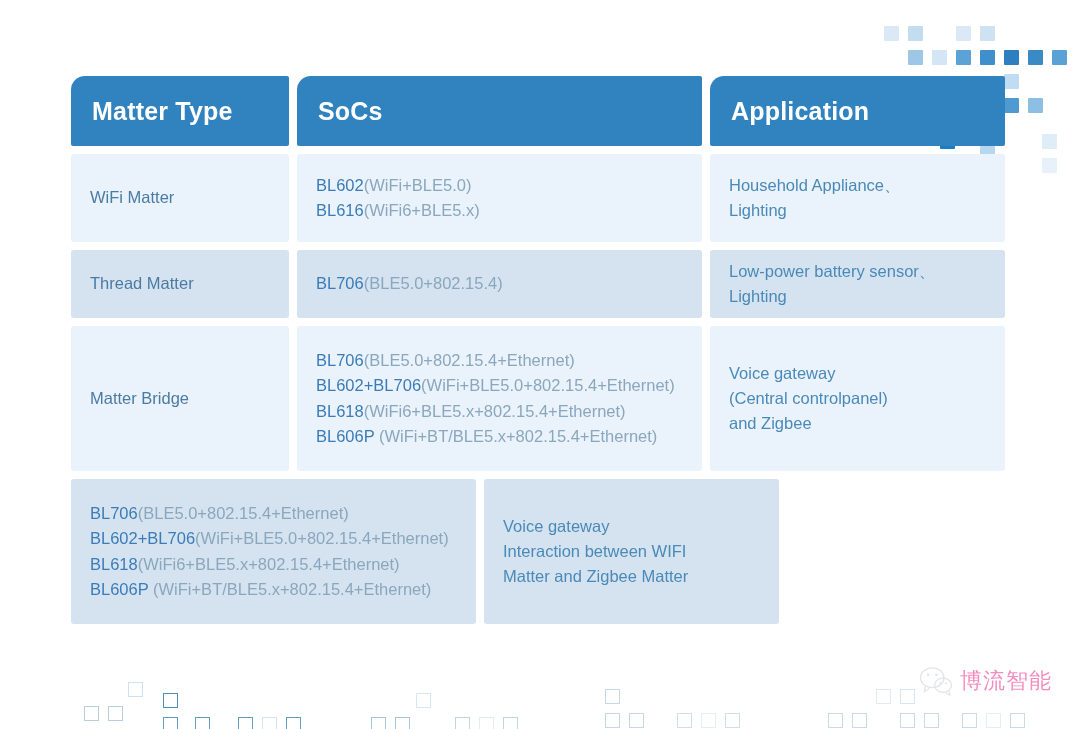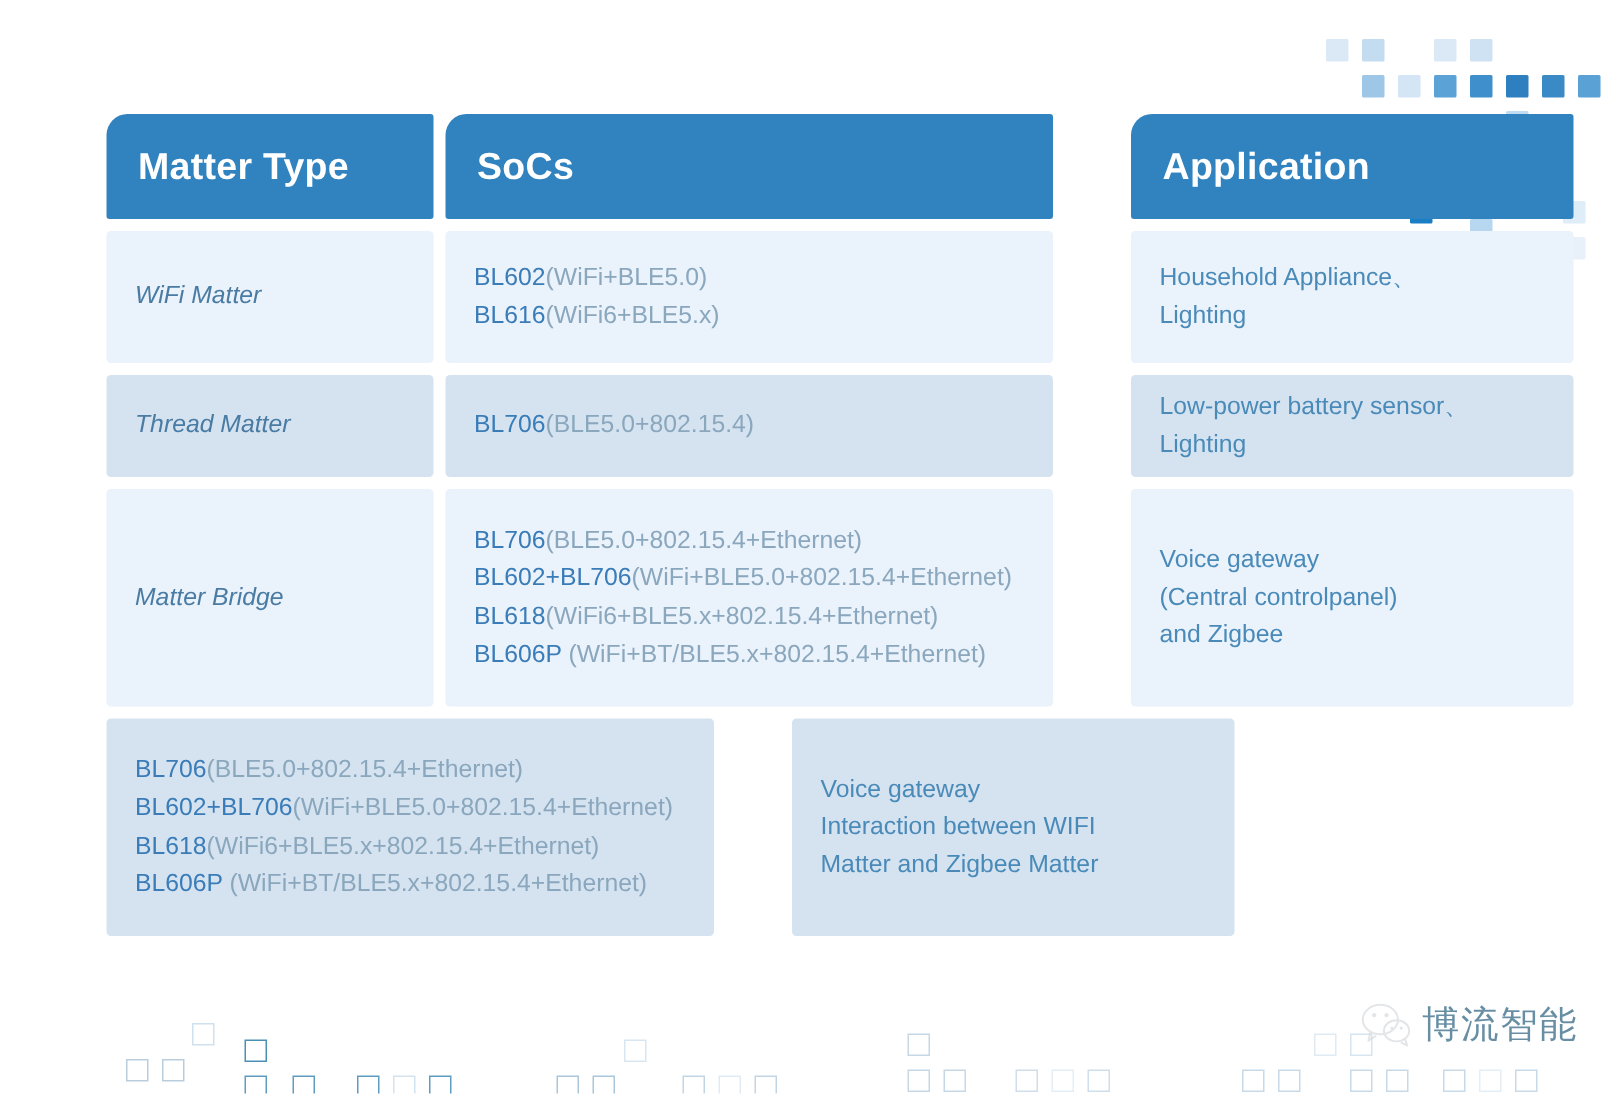--- a/index.html
+++ b/index.html
@@ -38,21 +38,21 @@
     top: 76px;
     width: 1061px;
   }
   .row {
     display: flex;
     gap: 8px;
     margin-bottom: 8px;
   }
   .col-1 { width: 218px; flex: 0 0 218px; }
   .col-2 { width: 405px; flex: 0 0 405px; }
-  .col-3 { width: 295px; flex: 0 0 295px; margin-left: 44px; }
+  .col-3 { width: 295px; flex: 0 0 295px; }
 
   .head-cell {
     background: #3183bf;
     color: #ffffff;
     font-size: 25px;
     font-weight: bold;
     letter-spacing: 0.2px;
     height: 70px;
     display: flex;
     align-items: center;
@@ -77,21 +77,20 @@
     line-height: 1.52;
     color: #5b87ad;
   }
   .tint-light { background: #eaf2fb; }
   .tint-dark  { background: #d5e3f0; }
 
   .cell.label {
     font-size: 16.5px;
     color: #4a7ba3;
     padding-left: 19px;
-    font-style: italic;
   }
 
   .socline {
     white-space: nowrap;
     color: #8aa7bd;
     font-size: 16.5px;
   }
   .socline b {
     color: #3a7cb8;
     font-weight: normal;
@@ -111,22 +110,22 @@
     position: absolute;
     right: 28px;
     top: 666px;
     display: flex;
     align-items: center;
     gap: 7px;
     opacity: 0.62;
   }
   .wm-text {
     font-family: "DejaVu Sans", sans-serif;
-    font-size: 25px;
-    color: #0c4a6e;
+    font-size: 22px;
+    color: #ec4899;
     letter-spacing: 1px;
   }
   .wm-logo { width: 34px; height: 30px; display: block; }
 </style>
 </head>
 <body>
 
 <div class="deco-layer" id="deco-top">
     <div class="sq" style="left: 884px; top: 26px; width: 15px; height: 15px; background: rgb(219, 233, 246);"></div>
     <div class="sq" style="left: 908px; top: 26px; width: 15px; height: 15px; background: rgb(195, 220, 240);"></div>

